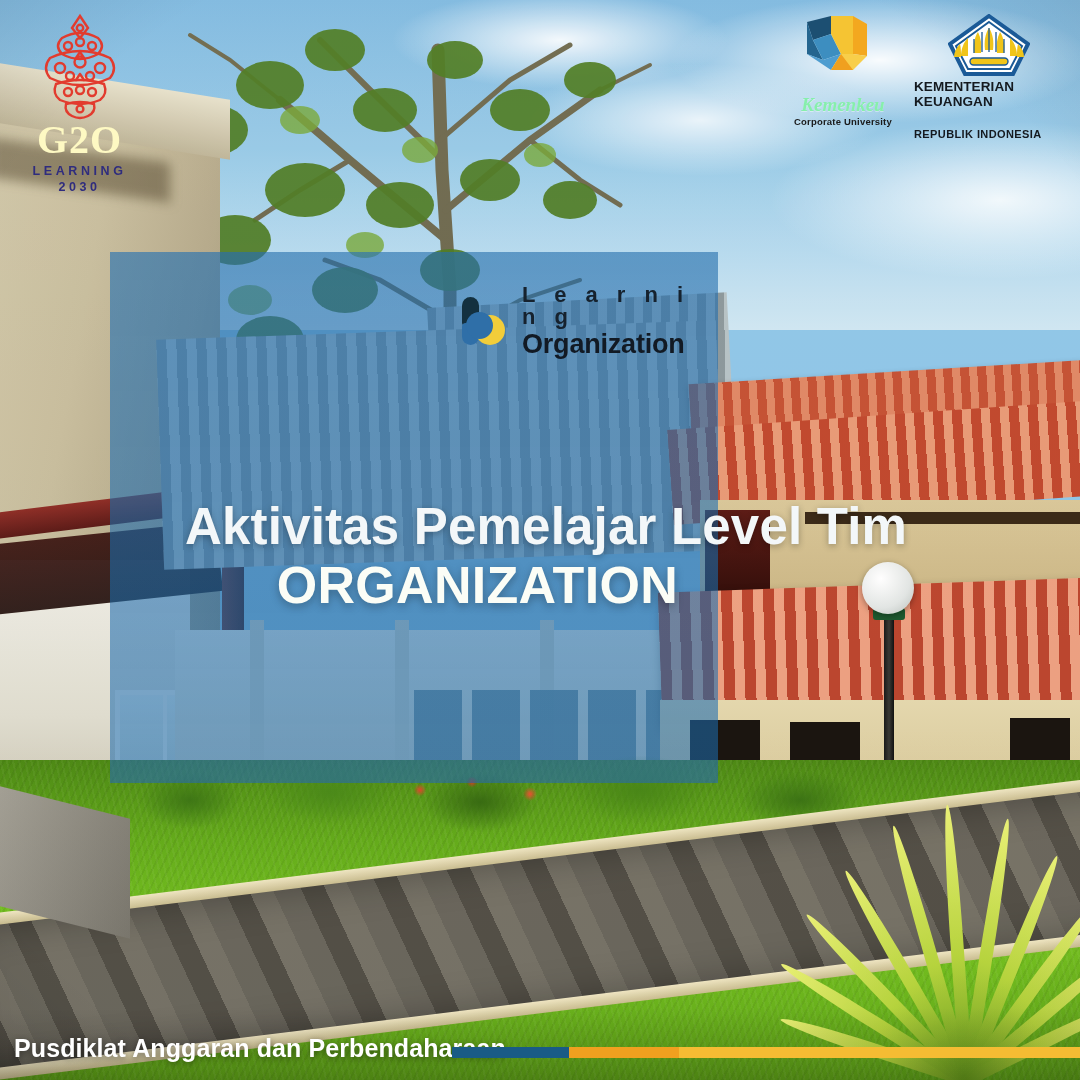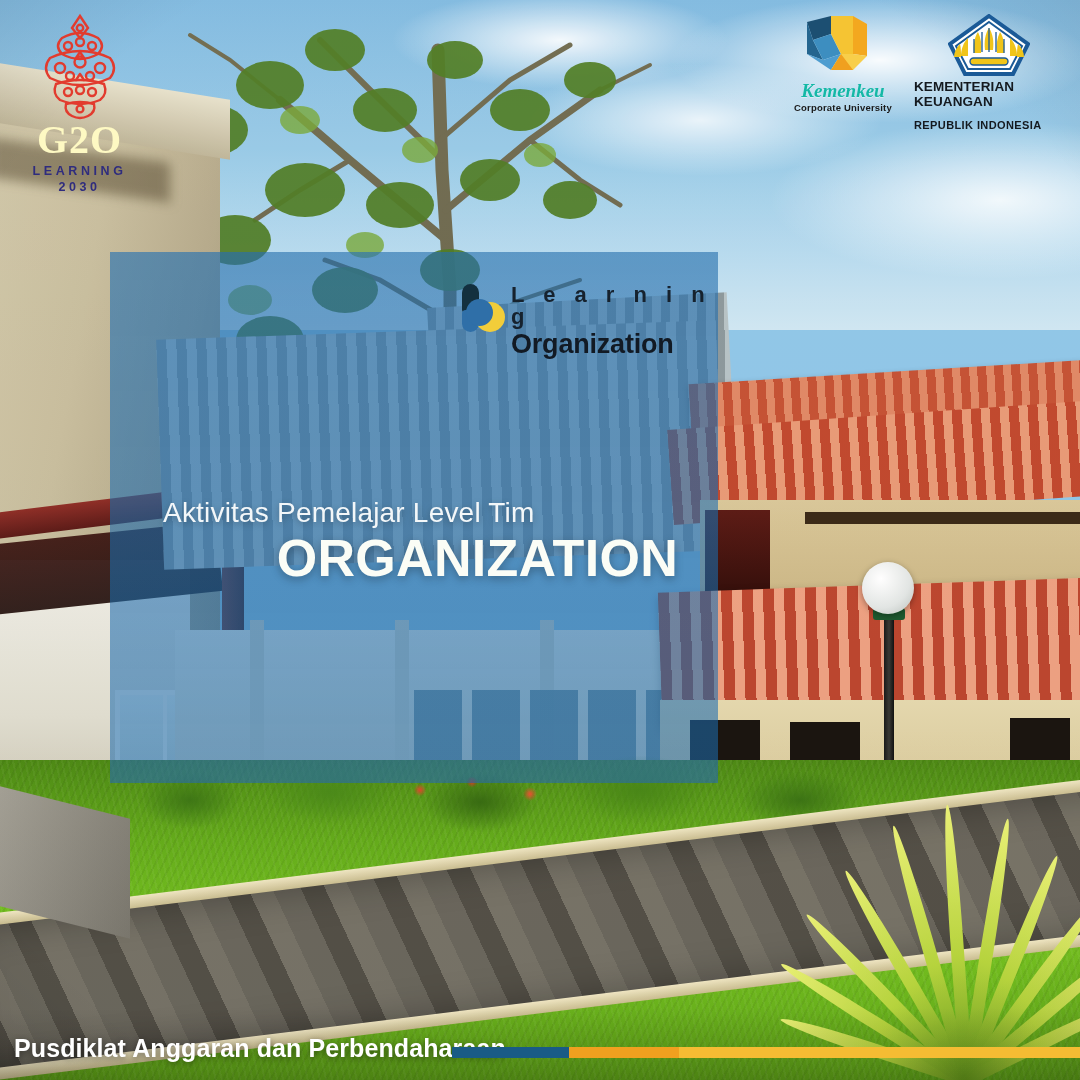--- a/index.html
+++ b/index.html
@@ -217,21 +217,21 @@
     position:absolute; left:110px; top:252px; width:608px; height:531px;
     background:rgba(30,110,175,.52);
     backdrop-filter:saturate(.8);
   }
   .overlay-tint {
     position:absolute; inset:0;
     background:linear-gradient(180deg, rgba(36,112,176,.18) 0%, rgba(20,90,150,.10) 100%);
   }
 
   
-  .lo-logo { position:absolute; left:352px; top:32px; display:flex; gap:5px; }
+  .lo-logo { position:absolute; left:352px; top:32px; display:flex; align-items:center; gap:16px; }
   .lo-mark { position:relative; width:44px; height:48px; flex:0 0 auto; }
   .lo-mark .bar {
     position:absolute; left:0; top:0; width:17px; height:29px;
     background:#13303f; border-radius:9px 9px 4px 4px;
   }
   .lo-mark .bar2 {
     position:absolute; left:0; top:26px; width:17px; height:22px;
     background:#2f6fa8; border-radius:4px 4px 9px 9px;
   }
   .lo-mark .moon {
@@ -246,23 +246,24 @@
   .lo-line1 {
     font-size:22px; font-weight:700; color:#16222e; letter-spacing:6.5px;
   }
   .lo-line2 {
     font-size:27px; font-weight:800; color:#121a24; letter-spacing:-.2px; margin-top:3px;
   }
 
   
   .headline { position:absolute; left:0; top:245px; width:608px; padding:0 40px 0 53px; }
   .subtitle {
-    font-size:28px; font-weight:400; color:#f3f7f9; letter-spacing:.2px;
+    font-size:51px; font-weight:700; color:#f3f7f9; letter-spacing:.2px;
     text-shadow:0 2px 7px rgba(0,0,0,.30);
     white-space:nowrap;
+    padding-left:22px;
   }
   .title-l1, .title-l2 {
     font-size:52px; font-weight:800; color:#fbfdf6; letter-spacing:.3px;
     text-shadow:0 3px 10px rgba(0,0,0,.30);
     line-height:1.14; white-space:nowrap;
   }
   .title-l2 { text-align:right; }
 
   
   .g20 { position:absolute; left:17px; top:12px; width:125px; text-align:center; }
@@ -278,29 +279,29 @@
   .g20-year {
     font-size:12.5px; font-weight:600; color:#2f2c7e; letter-spacing:3.6px; margin-top:2px;
   }
 
   
   .top-logos { position:absolute; right:16px; top:14px; display:flex; align-items:flex-start; gap:16px; }
   .kemenkeu-cu { width:110px; text-align:center; }
   .cu-mark { width:84px; height:62px; margin:0 auto; }
   .cu-name {
     font-family:"Liberation Serif", serif; font-style:italic;
-    font-size:19px; font-weight:700; color:#14b8a6; line-height:1; margin-top:5px;
+    font-size:19px; font-weight:700; color:#86efac; line-height:1; margin-top:19px;
     text-shadow:0 1px 0 rgba(255,255,255,.4);
   }
   .cu-sub { font-size:9.5px; font-weight:700; color:#1a1a1a; letter-spacing:.2px; margin-top:2px; }
 
   .kemenkeu-ri { width:150px; }
   .ri-seal { width:82px; height:62px; margin:0 auto; }
   .ri-name { font-size:13.5px; font-weight:700; color:#14191f; letter-spacing:.1px; margin-top:3px; }
-  .ri-sub { font-size:11px; font-weight:600; color:#14191f; letter-spacing:.4px; margin-top:10px; }
+  .ri-sub { font-size:11px; font-weight:600; color:#14191f; letter-spacing:.4px; margin-top:19px; }
 
   
   .footer { position:absolute; left:0; bottom:0; width:1080px; height:72px; }
   .footer-shade {
     position:absolute; inset:0;
     background:linear-gradient(180deg, rgba(0,0,0,0) 0%, rgba(0,0,0,.10) 60%, rgba(0,0,0,.18) 100%);
   }
   .footer-text {
     position:absolute; left:14px; top:26px;
     font-size:25px; font-weight:600; color:#ffffff; letter-spacing:.1px;

